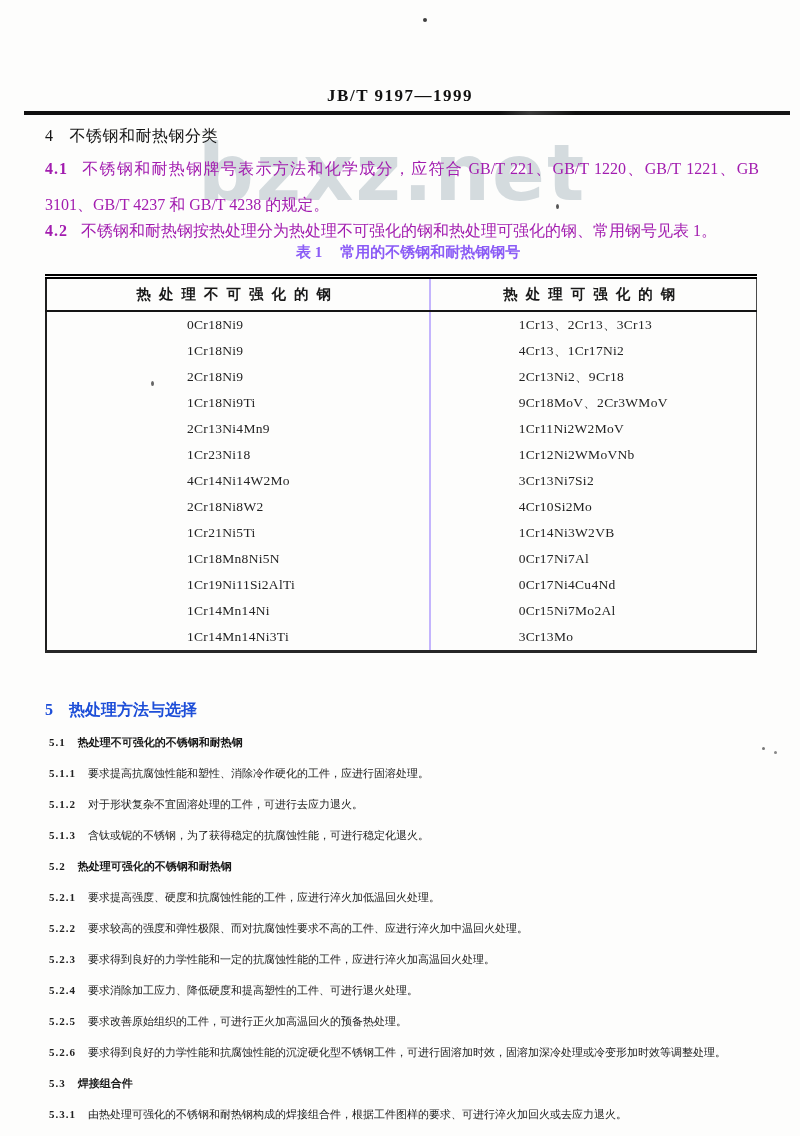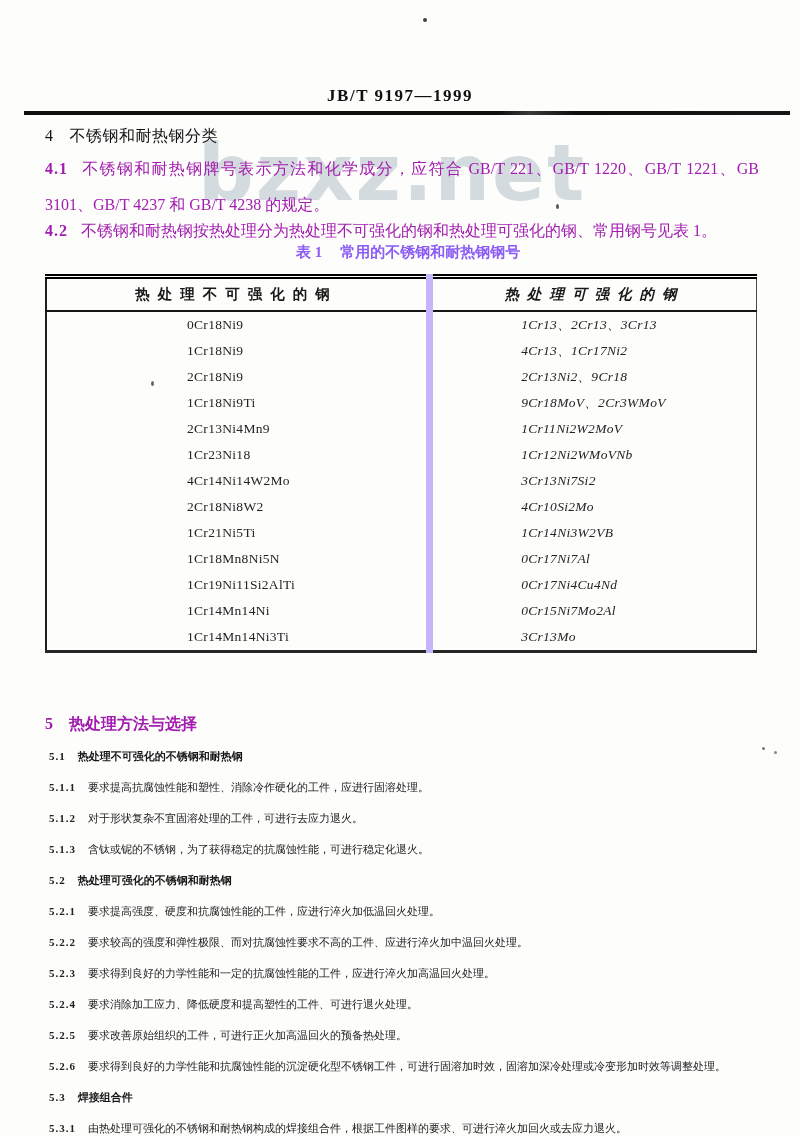--- a/index.html
+++ b/index.html
@@ -48,31 +48,31 @@
     border-left:2px solid #1f1f1f;
     border-right:1px solid #4a4a4a;
     border-bottom:3px solid #272727;
   }
   table.grades col.c1{width:54%;}
   table.grades th{
     height:31px;border-bottom:2px solid #151515;
     font-size:14.5px;font-weight:bold;letter-spacing:8px;color:#191919;
     text-align:center;padding:0;
   }
-  table.grades th.c2,table.grades td.c2{border-left:7px solid #c4b5fd;font-style:italic;}
+  table.grades th.c2,table.grades td.c2{border-left:2px solid #c4b5fd;}
   table.grades td{
     height:26px;padding:0;font-size:13.5px;color:#232323;
     font-family:"Liberation Serif","DejaVu Serif",serif;letter-spacing:.3px;
     vertical-align:middle;white-space:nowrap;margin-top:48px;
   }
   table.grades td.c1{padding-left:140px;}
   table.grades td.c2{padding-left:88px;}
   .sec5{position:absolute;top:694px;left:45px;width:714px;}
   .sec5 .h5{
-    font-weight:bold;font-size:16px;color:#a21caf;margin:16px 0 5px 0;line-height:28px;
+    font-weight:bold;font-size:16px;color:#1d4ed8;margin:2px 0 5px 0;line-height:28px;
   }
   .sec5 .h5 .num{margin-right:16px;}
   .sec5 p{
     margin:4px;font-size:11px;line-height:27px;
     text-align:justify;text-justify:inter-ideograph;color:#212121;
   }
   .sec5 p .num{font-weight:bold;margin-right:12px;letter-spacing:1px;}
   .sec5 p.sub{font-weight:bold;color:#171717;}
   .noise{position:absolute;background:#3f3f3f;border-radius:50%;z-index:1;}
   .n1{left:423px;top:18px;width:4px;height:4px;}

